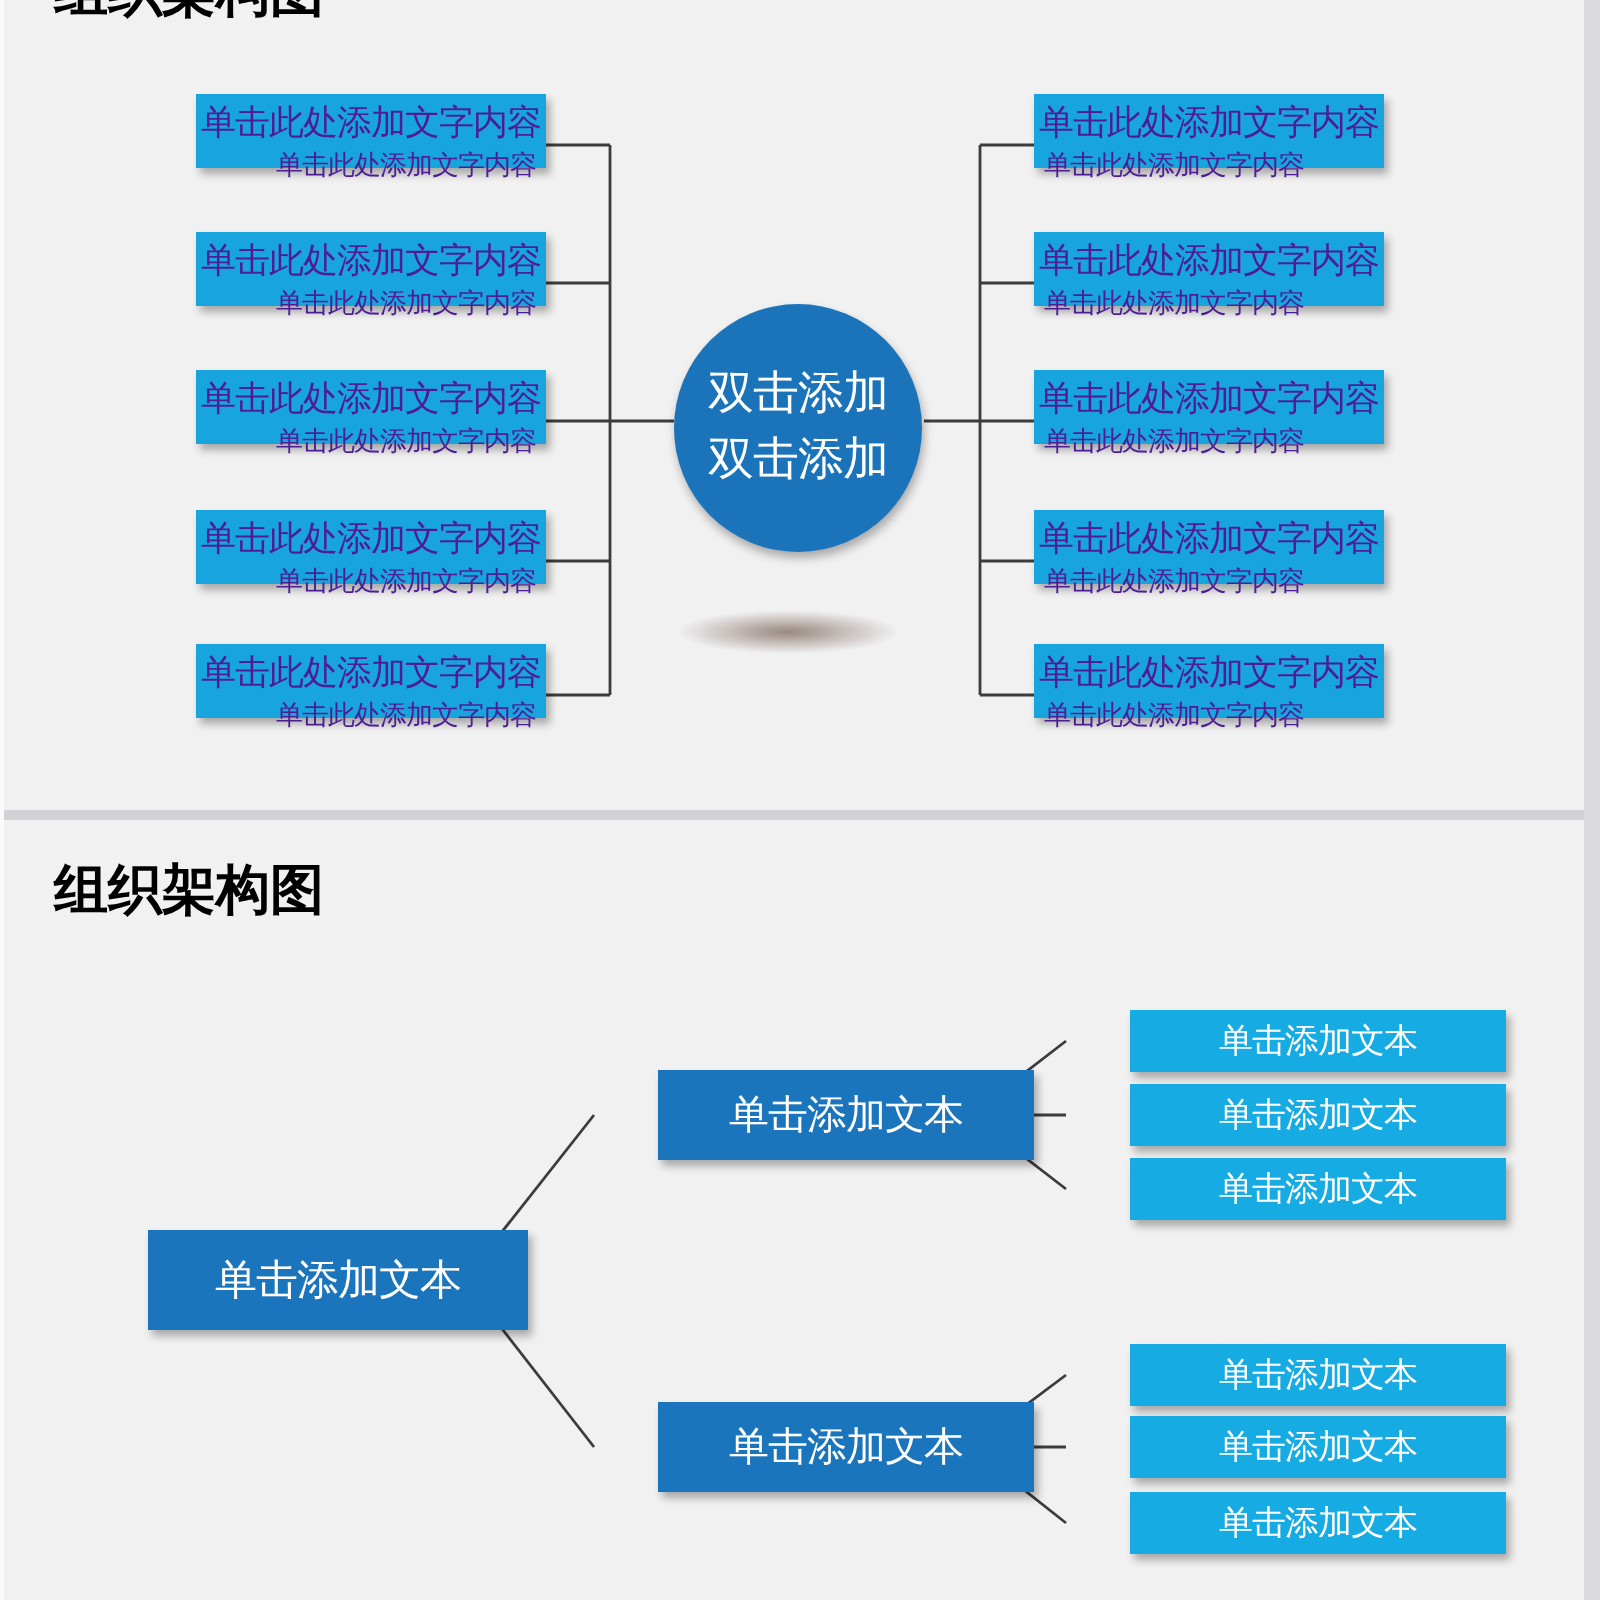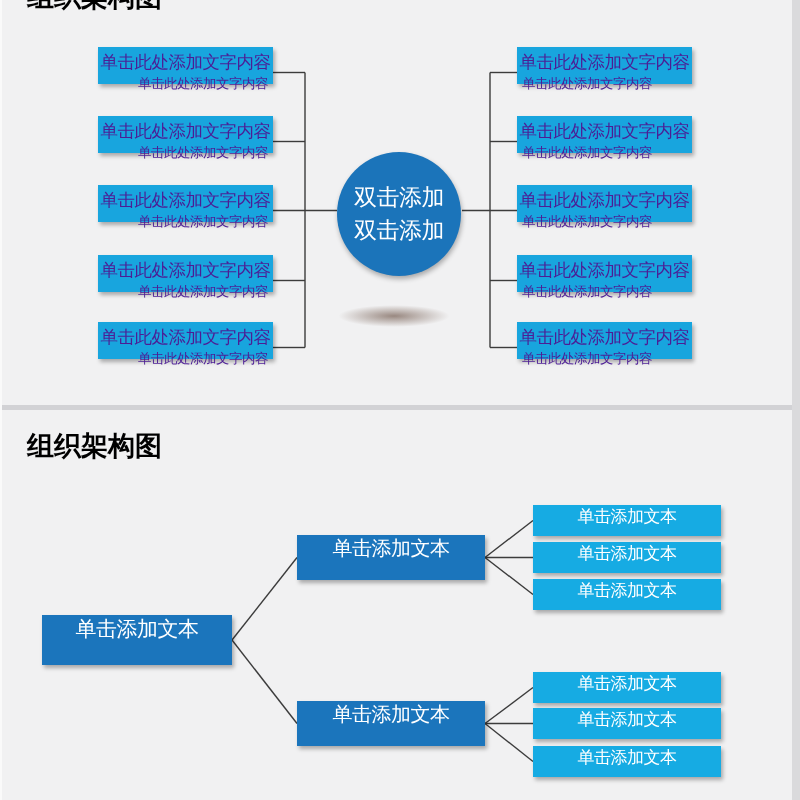--- a/index.html
+++ b/index.html
@@ -51,23 +51,23 @@
     text-align:left;
   }
   .circle-shadow {
     position:absolute; left:338px; top:305px; width:112px; height:22px;
     background:radial-gradient(ellipse at center, rgba(80,50,35,0.55) 0%, rgba(80,50,35,0) 70%);
   }
 
   
   .nbox {
     position:absolute; color:#fff;
-    display:flex; justify-content:center;
+    display:flex; align-items:center; justify-content:center;
     box-shadow:2px 3px 4px rgba(0,0,0,0.30);
-    letter-spacing:-0.5px; white-space:nowrap;
+    letter-spacing:-0.5px; white-space:nowrap;margin-left:32px;
   }
   .nbox.root   { left:42px;  top:205px; width:190px; height:50px; background:#1b75bc; font-size:21px; }
   .nbox.branch { left:297px; width:188px; height:45px; background:#1b75bc; font-size:20px; }
   .nbox.branch.b1 { top:125px; }
   .nbox.branch.b2 { top:291px; }
   .nbox.leaf { left:533px; width:188px; height:31px; background:#16abe3; font-size:17px; }
   .nbox.leaf.g1a { top:95px; }  .nbox.leaf.g1b { top:132px; } .nbox.leaf.g1c { top:169px; }
   .nbox.leaf.g2a { top:262px; } .nbox.leaf.g2b { top:298px; } .nbox.leaf.g2c { top:336px; }
 </style>
 </head>

